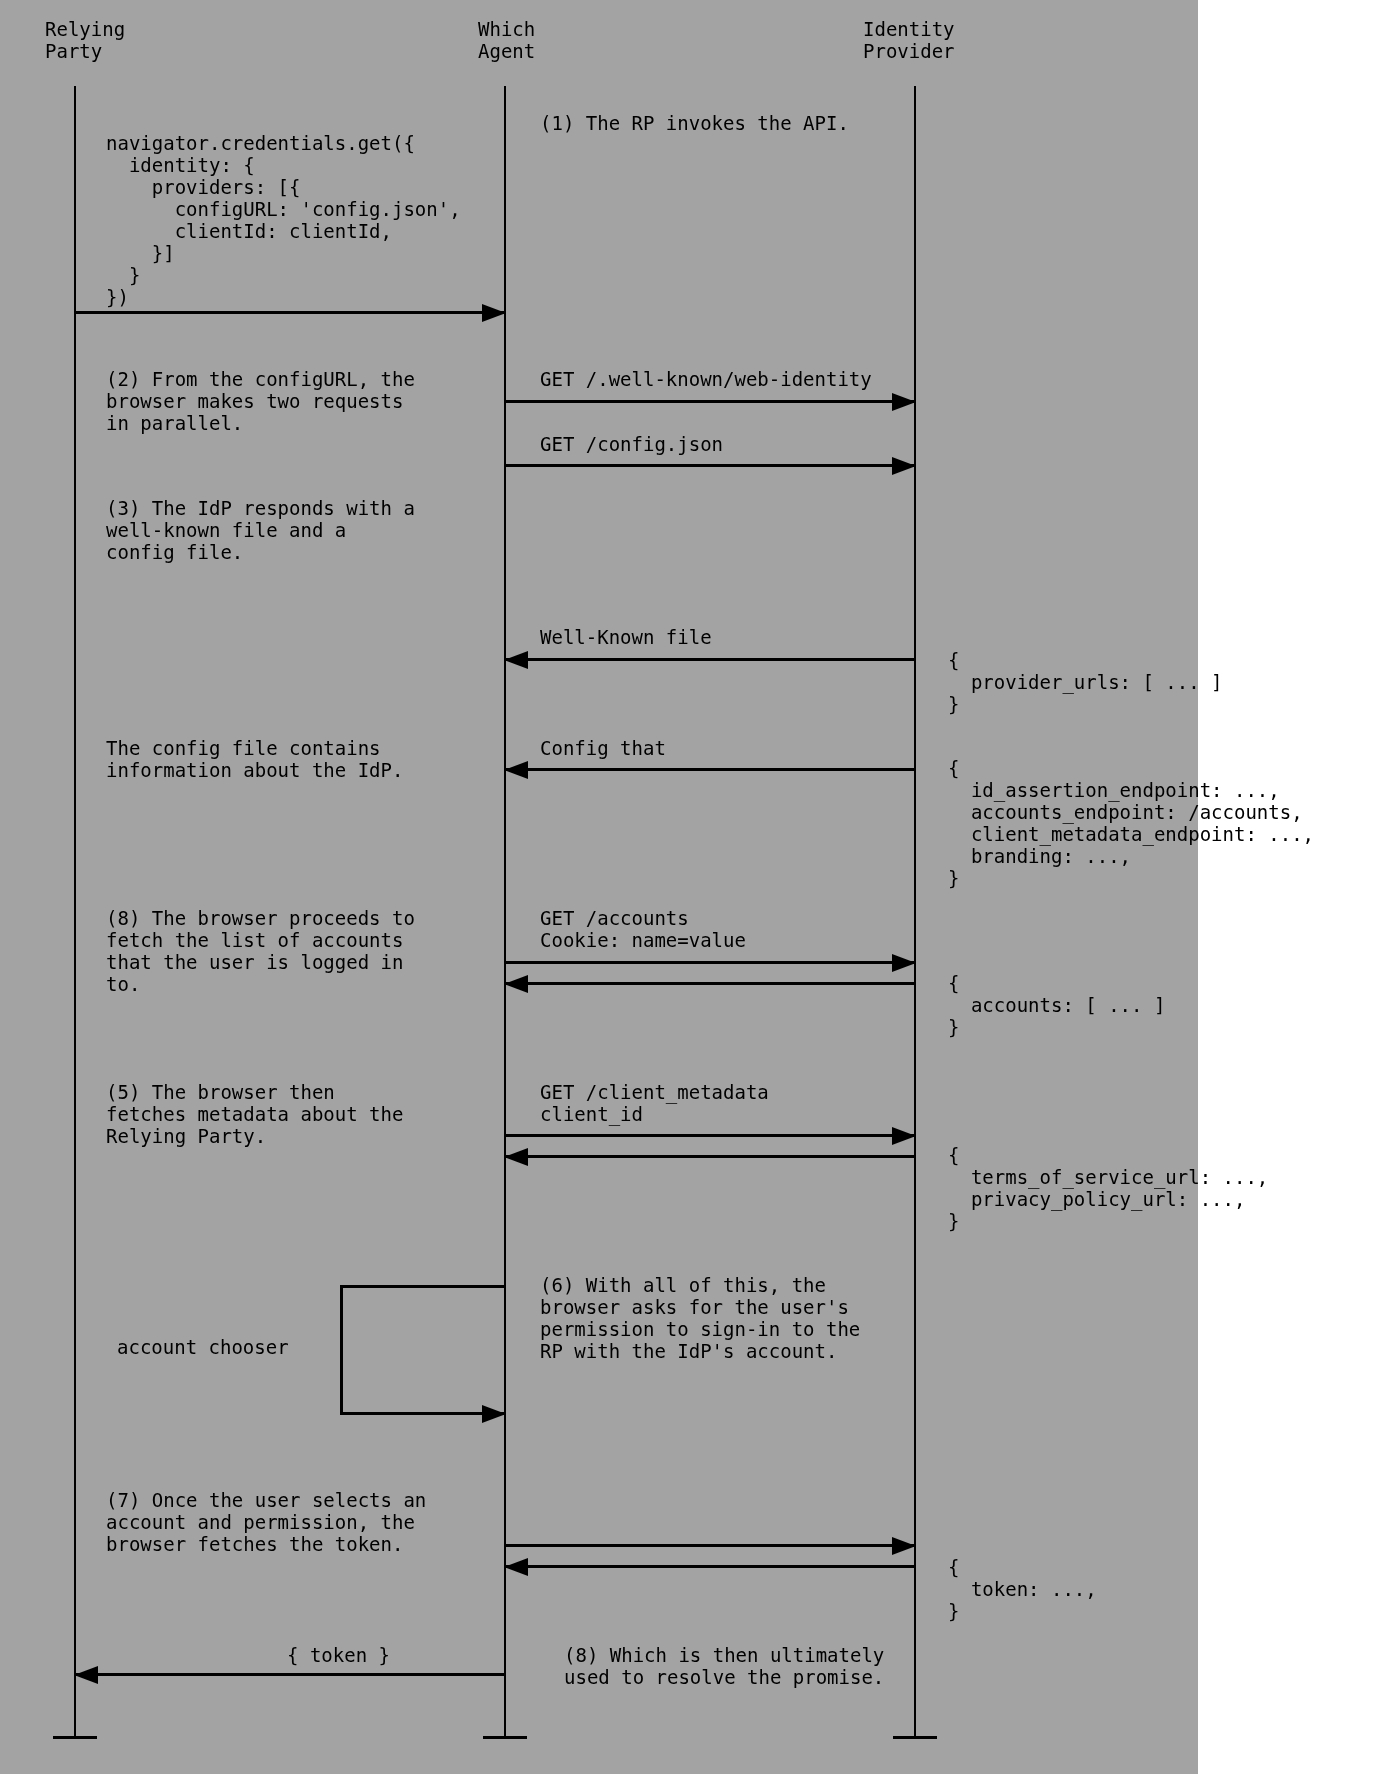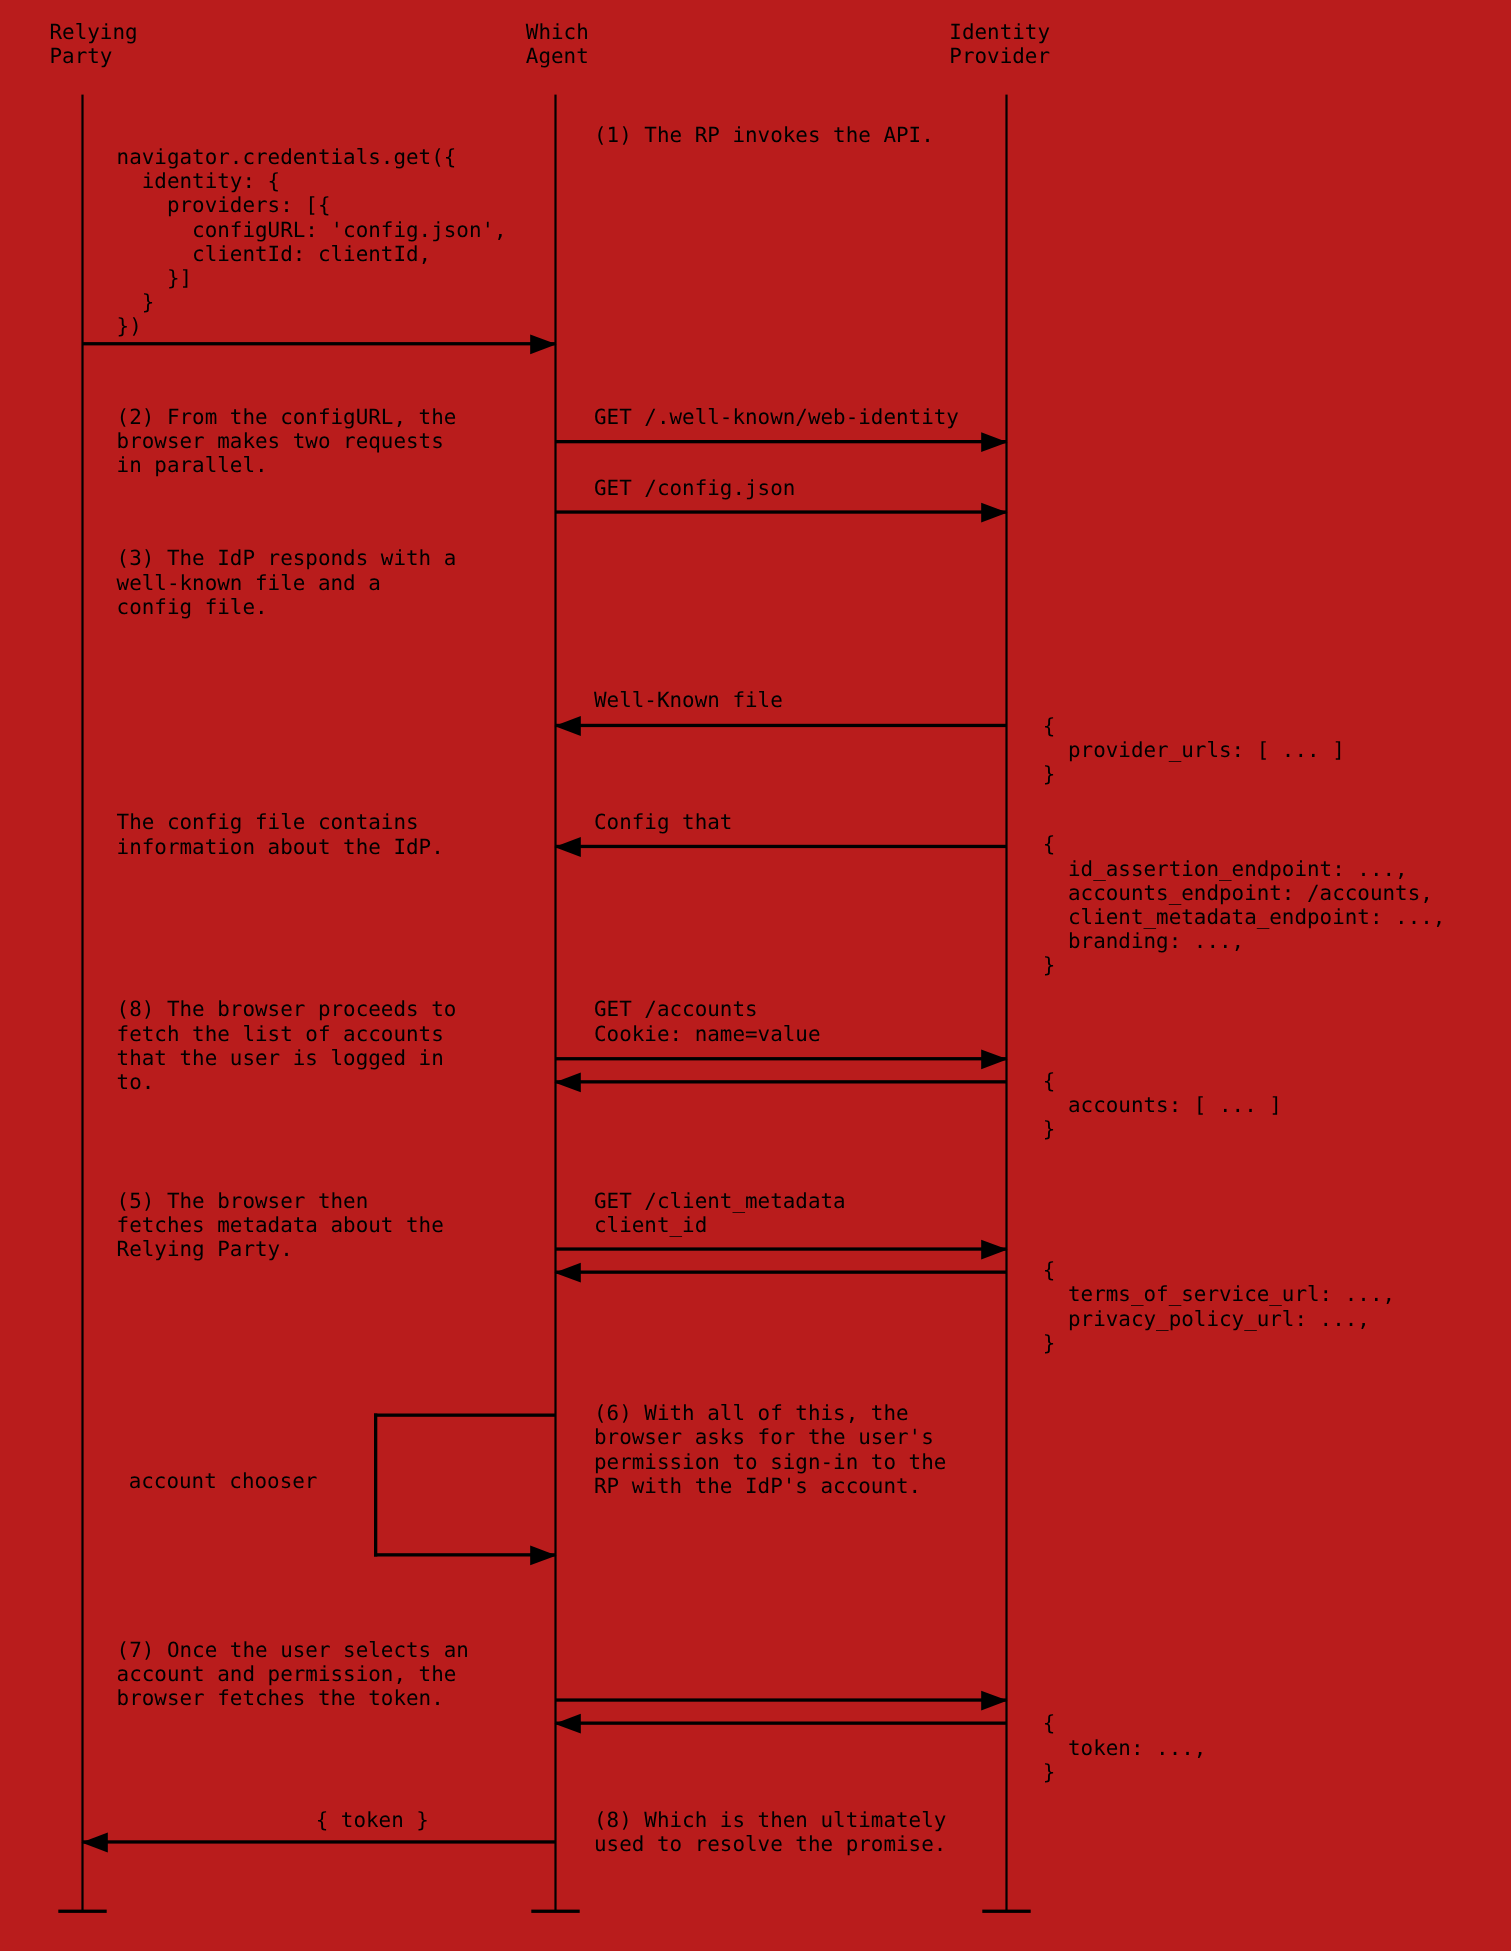--- a/index.html
+++ b/index.html
@@ -1,21 +1,21 @@
 <!DOCTYPE html>
 <html><head>
 <meta charset="utf-8">
 <style>
   * { box-sizing: border-box; }
   html, body { margin: 0; padding: 0; background: #ffffff; }
   #canvas {
     position: relative;
-    width: 1374px;
+    width: 1198px;
     height: 1774px;
-    background: #b91c1c;
+    background: #a3a3a3;
     color: #000000;
     font-family: "DejaVu Sans Mono", "Liberation Mono", monospace;
   }
   .mono {
     position: absolute;
     white-space: pre;
     font-size: 19px;
     line-height: 22px;
     color: #000;
   }
@@ -157,19 +157,19 @@
     <span class="head-r"></span>
   </div>
   <div class="arrow" style="left:505px; top:1565px; width:410px;">
     <span class="head-l"></span>
   </div>
   <div class="mono" style="left:948px; top:1556px;">{
   token: ...,
 }</div>
 
   <div class="mono" style="left:287px; top:1644px;">{ token }</div>
-  <div class="mono" style="left:540px; top:1644px;">(8) Which is then ultimately
+  <div class="mono" style="left:564px; top:1644px;">(8) Which is then ultimately
 used to resolve the promise.</div>
   <div class="arrow" style="left:75px; top:1673px; width:430px;">
     <span class="head-l"></span>
   </div>
 
 </div>
 
 </body></html>

